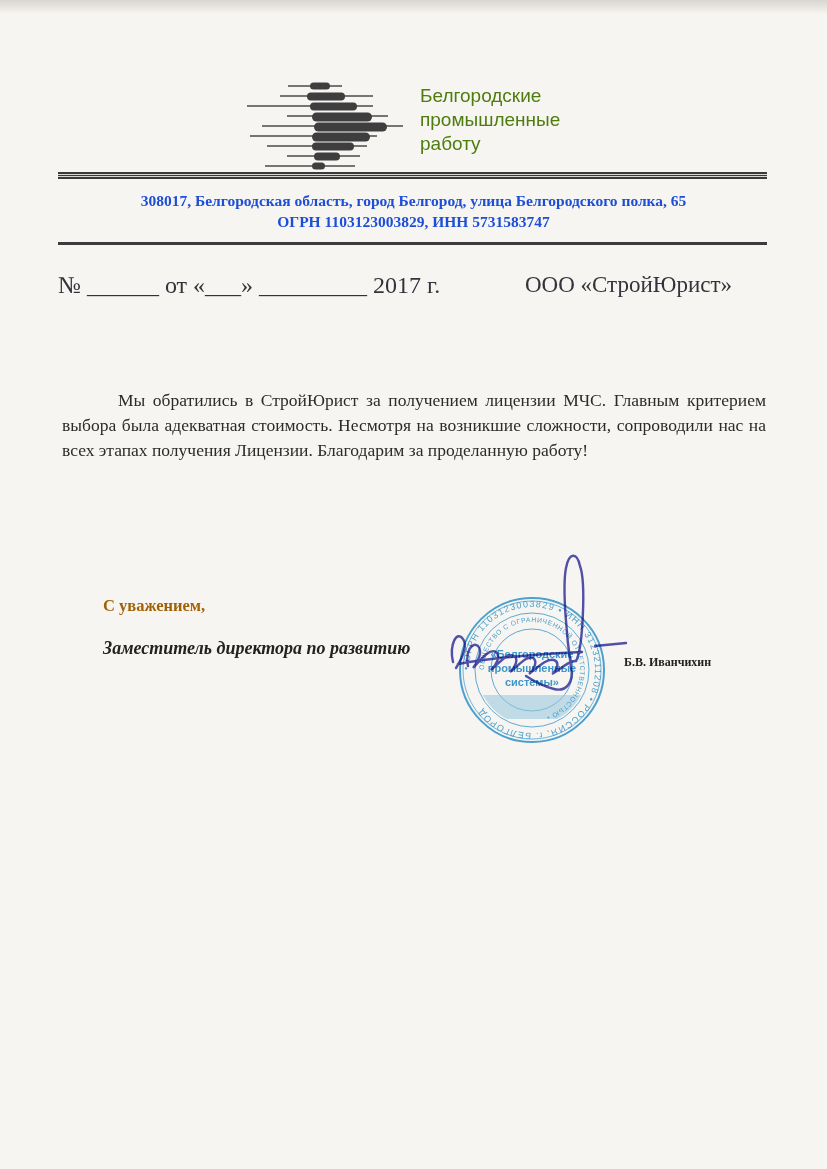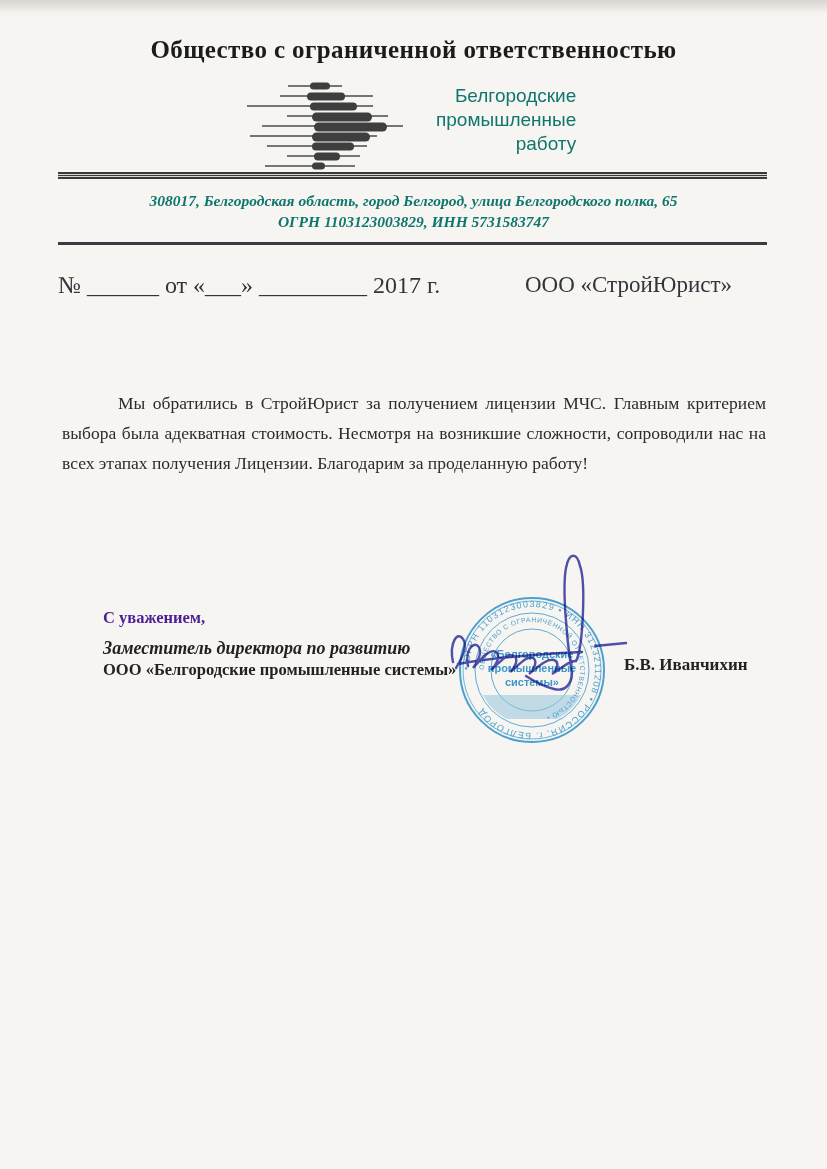--- a/index.html
+++ b/index.html
@@ -9,55 +9,54 @@
     font-family:"Liberation Serif", serif;color:#262626;
   }
   .scan-edge-top{position:absolute;left:0;top:0;width:827px;height:14px;
     background:linear-gradient(#d8d5d1,rgba(247,245,241,0));}
   .org-type{
     position:absolute;left:0;top:36px;width:100%;text-align:center;
     font-size:25px;font-weight:bold;letter-spacing:.4px;color:#1b1b1b;
   }
   .logo-svg{position:absolute;left:222px;top:80px;}
   .logo-text{
-    position:absolute;left:436px;top:84px;
-    font-family:"Liberation Sans", sans-serif;font-size:19px;line-height:24px;color:#0f766e;text-align:right;
+    position:absolute;left:420px;top:84px;
+    font-family:"Liberation Sans", sans-serif;font-size:19px;line-height:24px;color:#4d7c0f;
   }
   .sep-thick{
     position:absolute;left:58px;width:709px;height:7px;
     background:linear-gradient(#3a3a3a 0 2px,#d9d7d3 2px 3px,#3a3a3a 3px 4px,#d9d7d3 4px 5px,#3a3a3a 5px 7px);
   }
   .sep-thin{position:absolute;left:58px;width:709px;height:3px;background:#3b3b40;}
   .address{
     position:absolute;left:0;top:190px;width:100%;text-align:center;
-    font-size:15.5px;font-weight:bold;line-height:21px;color:#0f766e;font-style:italic;
+    font-size:15.5px;font-weight:bold;line-height:21px;color:#1d4ed8;
   }
   .ref-number{position:absolute;left:58px;top:272px;font-size:24px;color:#33333b;}
   .recipient{position:absolute;left:525px;top:272px;font-size:23px;color:#33333b;}
   .body-par{
     position:absolute;left:62px;top:388px;width:704px;
-    font-size:17.5px;line-height:30px;text-align:justify;text-indent:56px;color:#2b2b2b;
+    font-size:17.5px;line-height:25px;text-align:justify;text-indent:56px;color:#2b2b2b;
   }
-  .salutation{position:absolute;left:103px;top:596px;font-size:16.5px;font-weight:bold;color:#4c1d95;margin-top:12px;}
+  .salutation{position:absolute;left:103px;top:596px;font-size:16.5px;font-weight:bold;color:#a16207;}
   .sig-position{position:absolute;left:103px;top:638px;font-size:18px;font-weight:bold;color:#222;font-style:italic;}
   .sig-company{position:absolute;left:103px;top:660px;font-size:16.5px;font-weight:bold;color:#222;}
-  .sig-name{position:absolute;left:624px;top:655px;font-size:17px;font-weight:bold;color:#222;}
+  .sig-name{position:absolute;left:624px;top:655px;font-size:12px;font-weight:bold;color:#222;}
   .stamp{position:absolute;left:456px;top:594px;width:152px;height:152px;
     mix-blend-mode:multiply;opacity:.92;}
   .stamp text{font-family:"Liberation Sans", sans-serif;}
   .signature-svg{position:absolute;left:430px;top:538px;mix-blend-mode:multiply;}
 </style>
 </head>
 <body>
 
 <div class="page">
 
   <div class="scan-edge-top"></div>
 
-  <div class="org-type">Общество с ограниченной ответственностью</div>
 
   <svg class="logo-svg" width="230" height="95" viewBox="0 0 230 95">
     <g stroke="#4a4a4a" stroke-width="1.6">
       <line x1="66" y1="6" x2="120" y2="6"></line>
       <line x1="58" y1="16" x2="151" y2="16"></line>
       <line x1="25" y1="26" x2="151" y2="26"></line>
       <line x1="65" y1="36" x2="166" y2="36"></line>
       <line x1="40" y1="46" x2="181" y2="46"></line>
       <line x1="28" y1="56" x2="155" y2="56"></line>
       <line x1="45" y1="66" x2="145" y2="66"></line>
@@ -92,21 +91,20 @@
 
   <div class="sep-thin" style="top:242px"></div>
 
   <div class="ref-number">№ ______ от «___» _________ 2017 г.</div>
   <div class="recipient">ООО «СтройЮрист»</div>
 
   <div class="body-par">Мы обратились в СтройЮрист за получением лицензии МЧС. Главным критерием выбора была адекватная стоимость. Несмотря на возникшие сложности, сопроводили нас на всех этапах получения Лицензии. Благодарим за проделанную работу!</div>
 
   <div class="salutation">С уважением,</div>
   <div class="sig-position">Заместитель директора по развитию</div>
-  <div class="sig-company">ООО «Белгородские промышленные системы»</div>
   <div class="sig-name">Б.В. Иванчихин</div>
 
   <svg class="stamp" viewBox="0 0 152 152">
     <defs>
       <path id="ringOuter" d="M 13 76 A 63 63 0 1 1 139 76 A 63 63 0 1 1 13 76"></path>
       <path id="ringInner" d="M 28 76 A 48 48 0 1 1 124 76 A 48 48 0 1 1 28 76"></path>
       <clipPath id="clipBand">
           <circle cx="76" cy="76" r="55"></circle>
         </clipPath>
     </defs>

